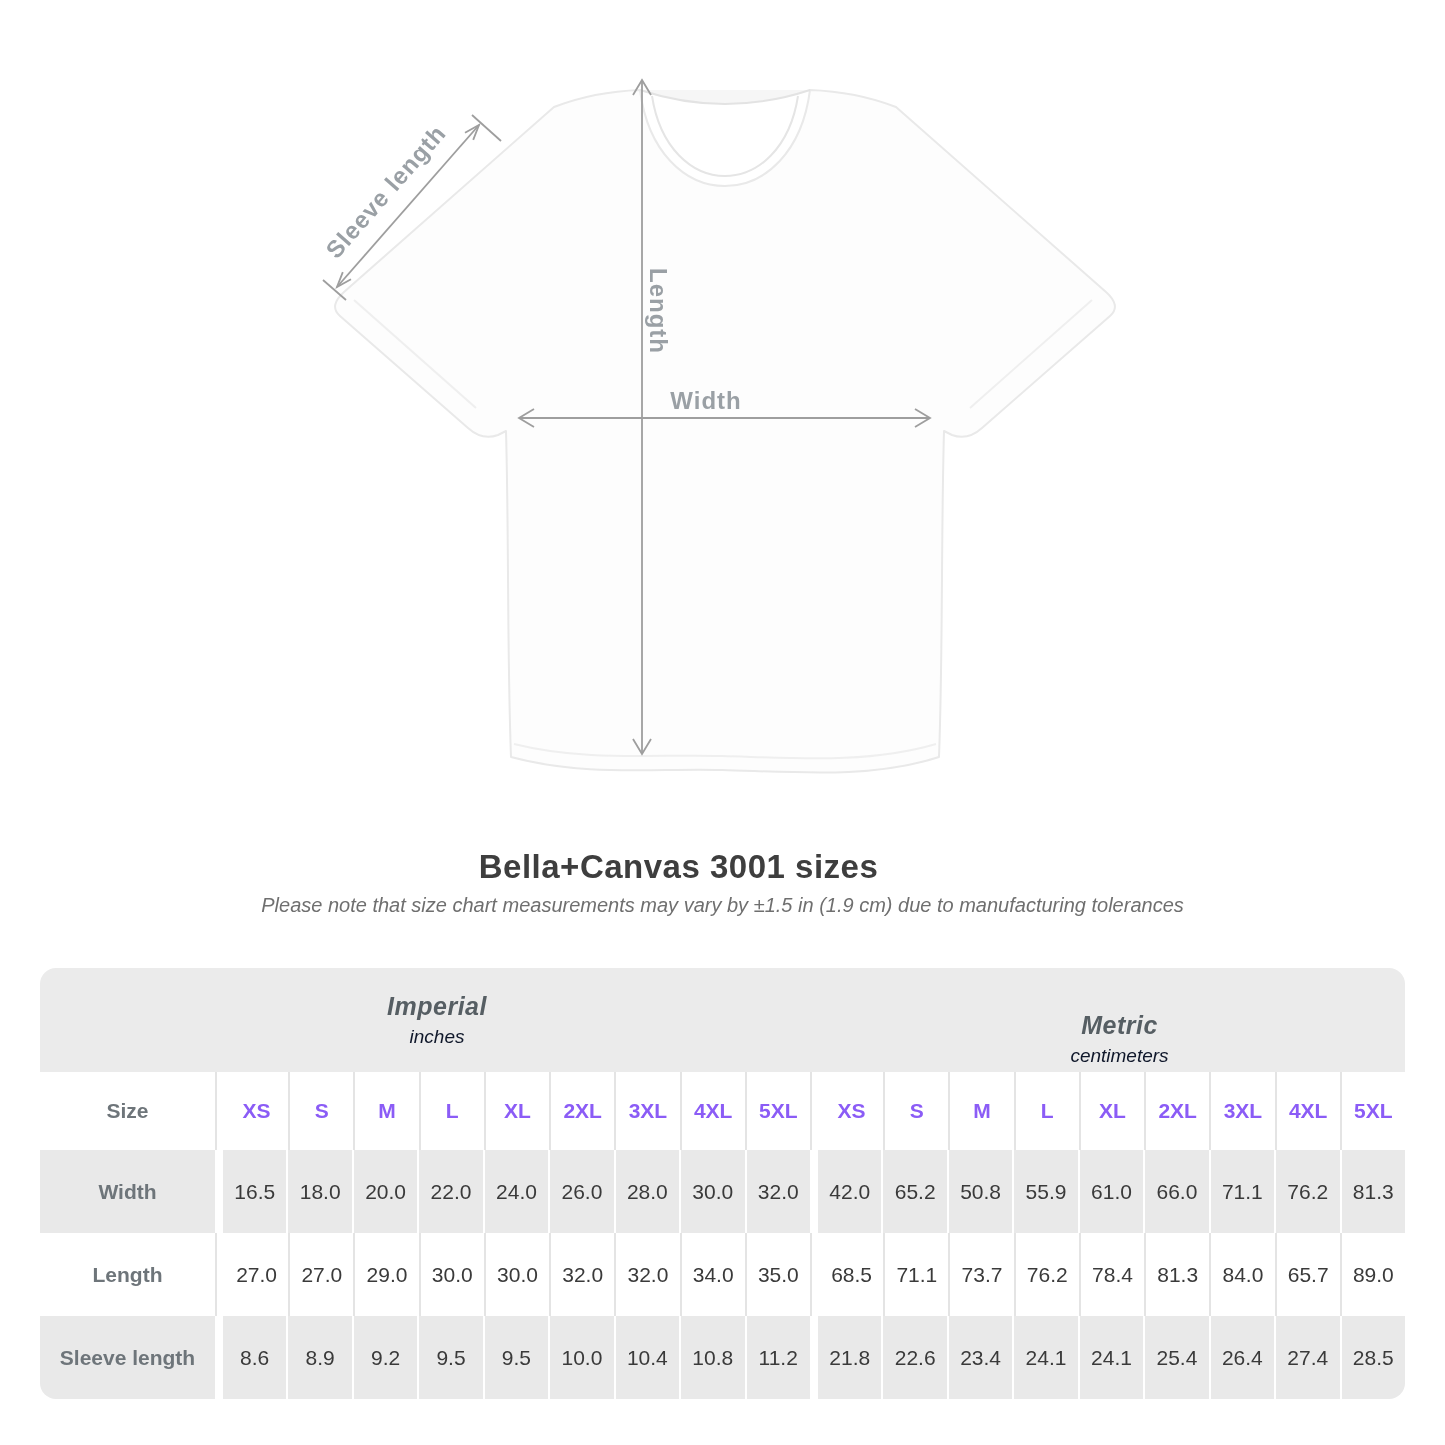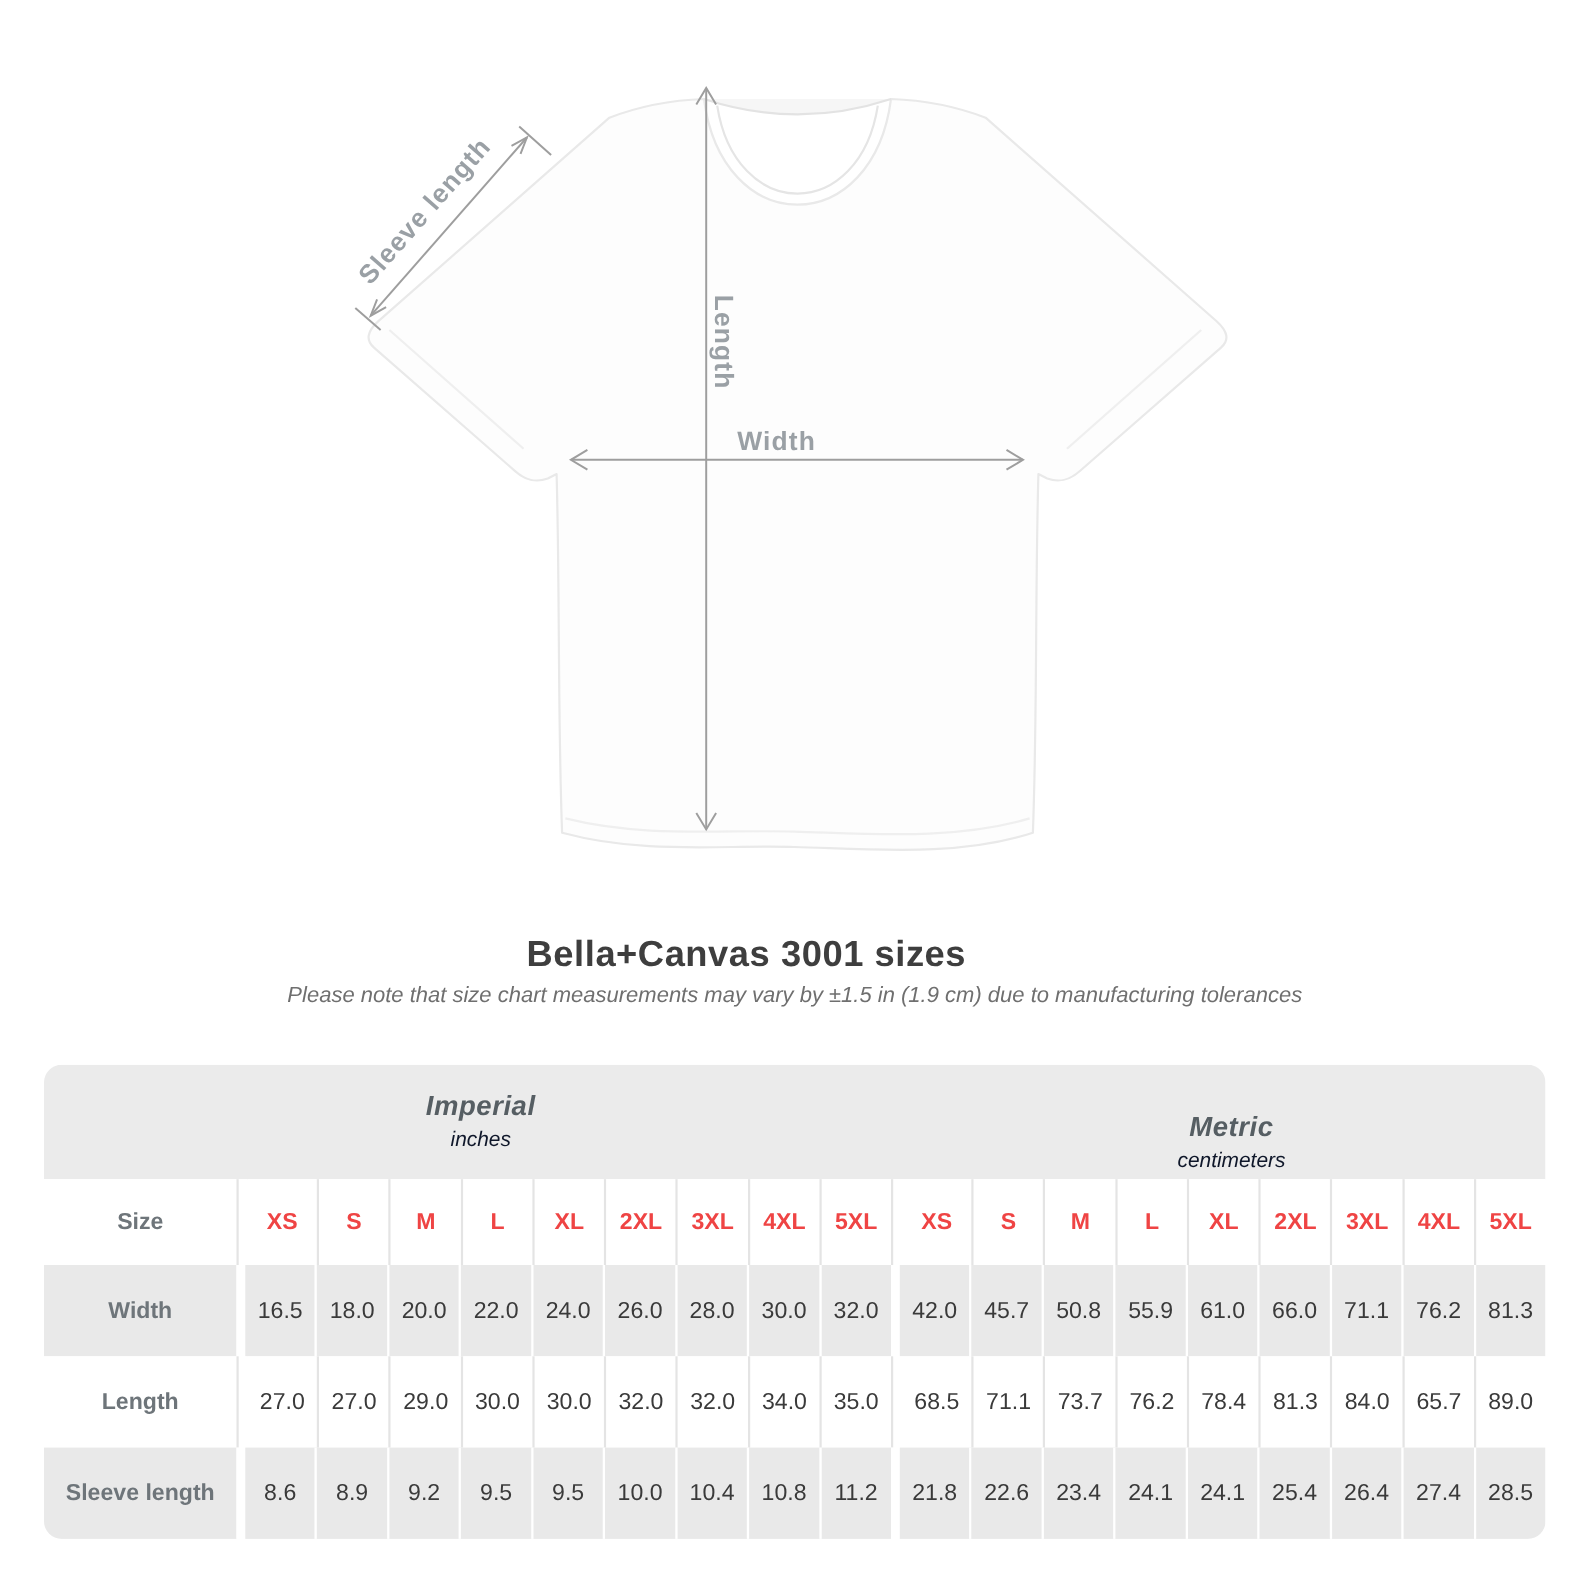--- a/index.html
+++ b/index.html
@@ -27,21 +27,21 @@
   .unit-name{font-size:25px;font-weight:bold;font-style:italic;color:#565e63;letter-spacing:.5px;}
   .unit-sub{font-size:19px;font-style:italic;color:#0f172a;}
   .trow{display:flex;align-items:stretch;}
   .trow.h-sizes{height:78px;}
   .trow.h-data{height:83px;}
   .cell{display:flex;align-items:center;justify-content:center;}
   .label-cell{width:175px;font-size:21px;font-weight:bold;color:#6e757a;}
   .gap{width:8px;background:#ffffff;}
   .group{flex:1;display:flex;}
   .group .cell{flex:1;font-size:21px;}
-  .size-cell{font-weight:bold;color:#ef4444;}
+  .size-cell{font-weight:bold;color:#8b5cf6;}
   .value-cell{color:#3a3a3a;font-size:22px;}
   .trow.white .cell{background:#ffffff;}
   .trow.gray .cell{background:#e9e9e9;}
   .trow.white .group .cell + .cell{border-left:2px solid #e4e4e4;}
   .trow.gray  .group .cell + .cell{border-left:2px solid #ffffff;}
   .trow.white .gap{border-left:2px solid #e4e4e4;}
 </style>
 </head>
 <body>
 
@@ -158,21 +158,21 @@
           <div class="cell value-cell">22.0</div>
           <div class="cell value-cell">24.0</div>
           <div class="cell value-cell">26.0</div>
           <div class="cell value-cell">28.0</div>
           <div class="cell value-cell">30.0</div>
           <div class="cell value-cell">32.0</div>
         </div>
       <div class="gap"></div>
       <div class="group">
           <div class="cell value-cell">42.0</div>
-          <div class="cell value-cell">45.7</div>
+          <div class="cell value-cell">65.2</div>
           <div class="cell value-cell">50.8</div>
           <div class="cell value-cell">55.9</div>
           <div class="cell value-cell">61.0</div>
           <div class="cell value-cell">66.0</div>
           <div class="cell value-cell">71.1</div>
           <div class="cell value-cell">76.2</div>
           <div class="cell value-cell">81.3</div>
         </div>
     </div>
 

